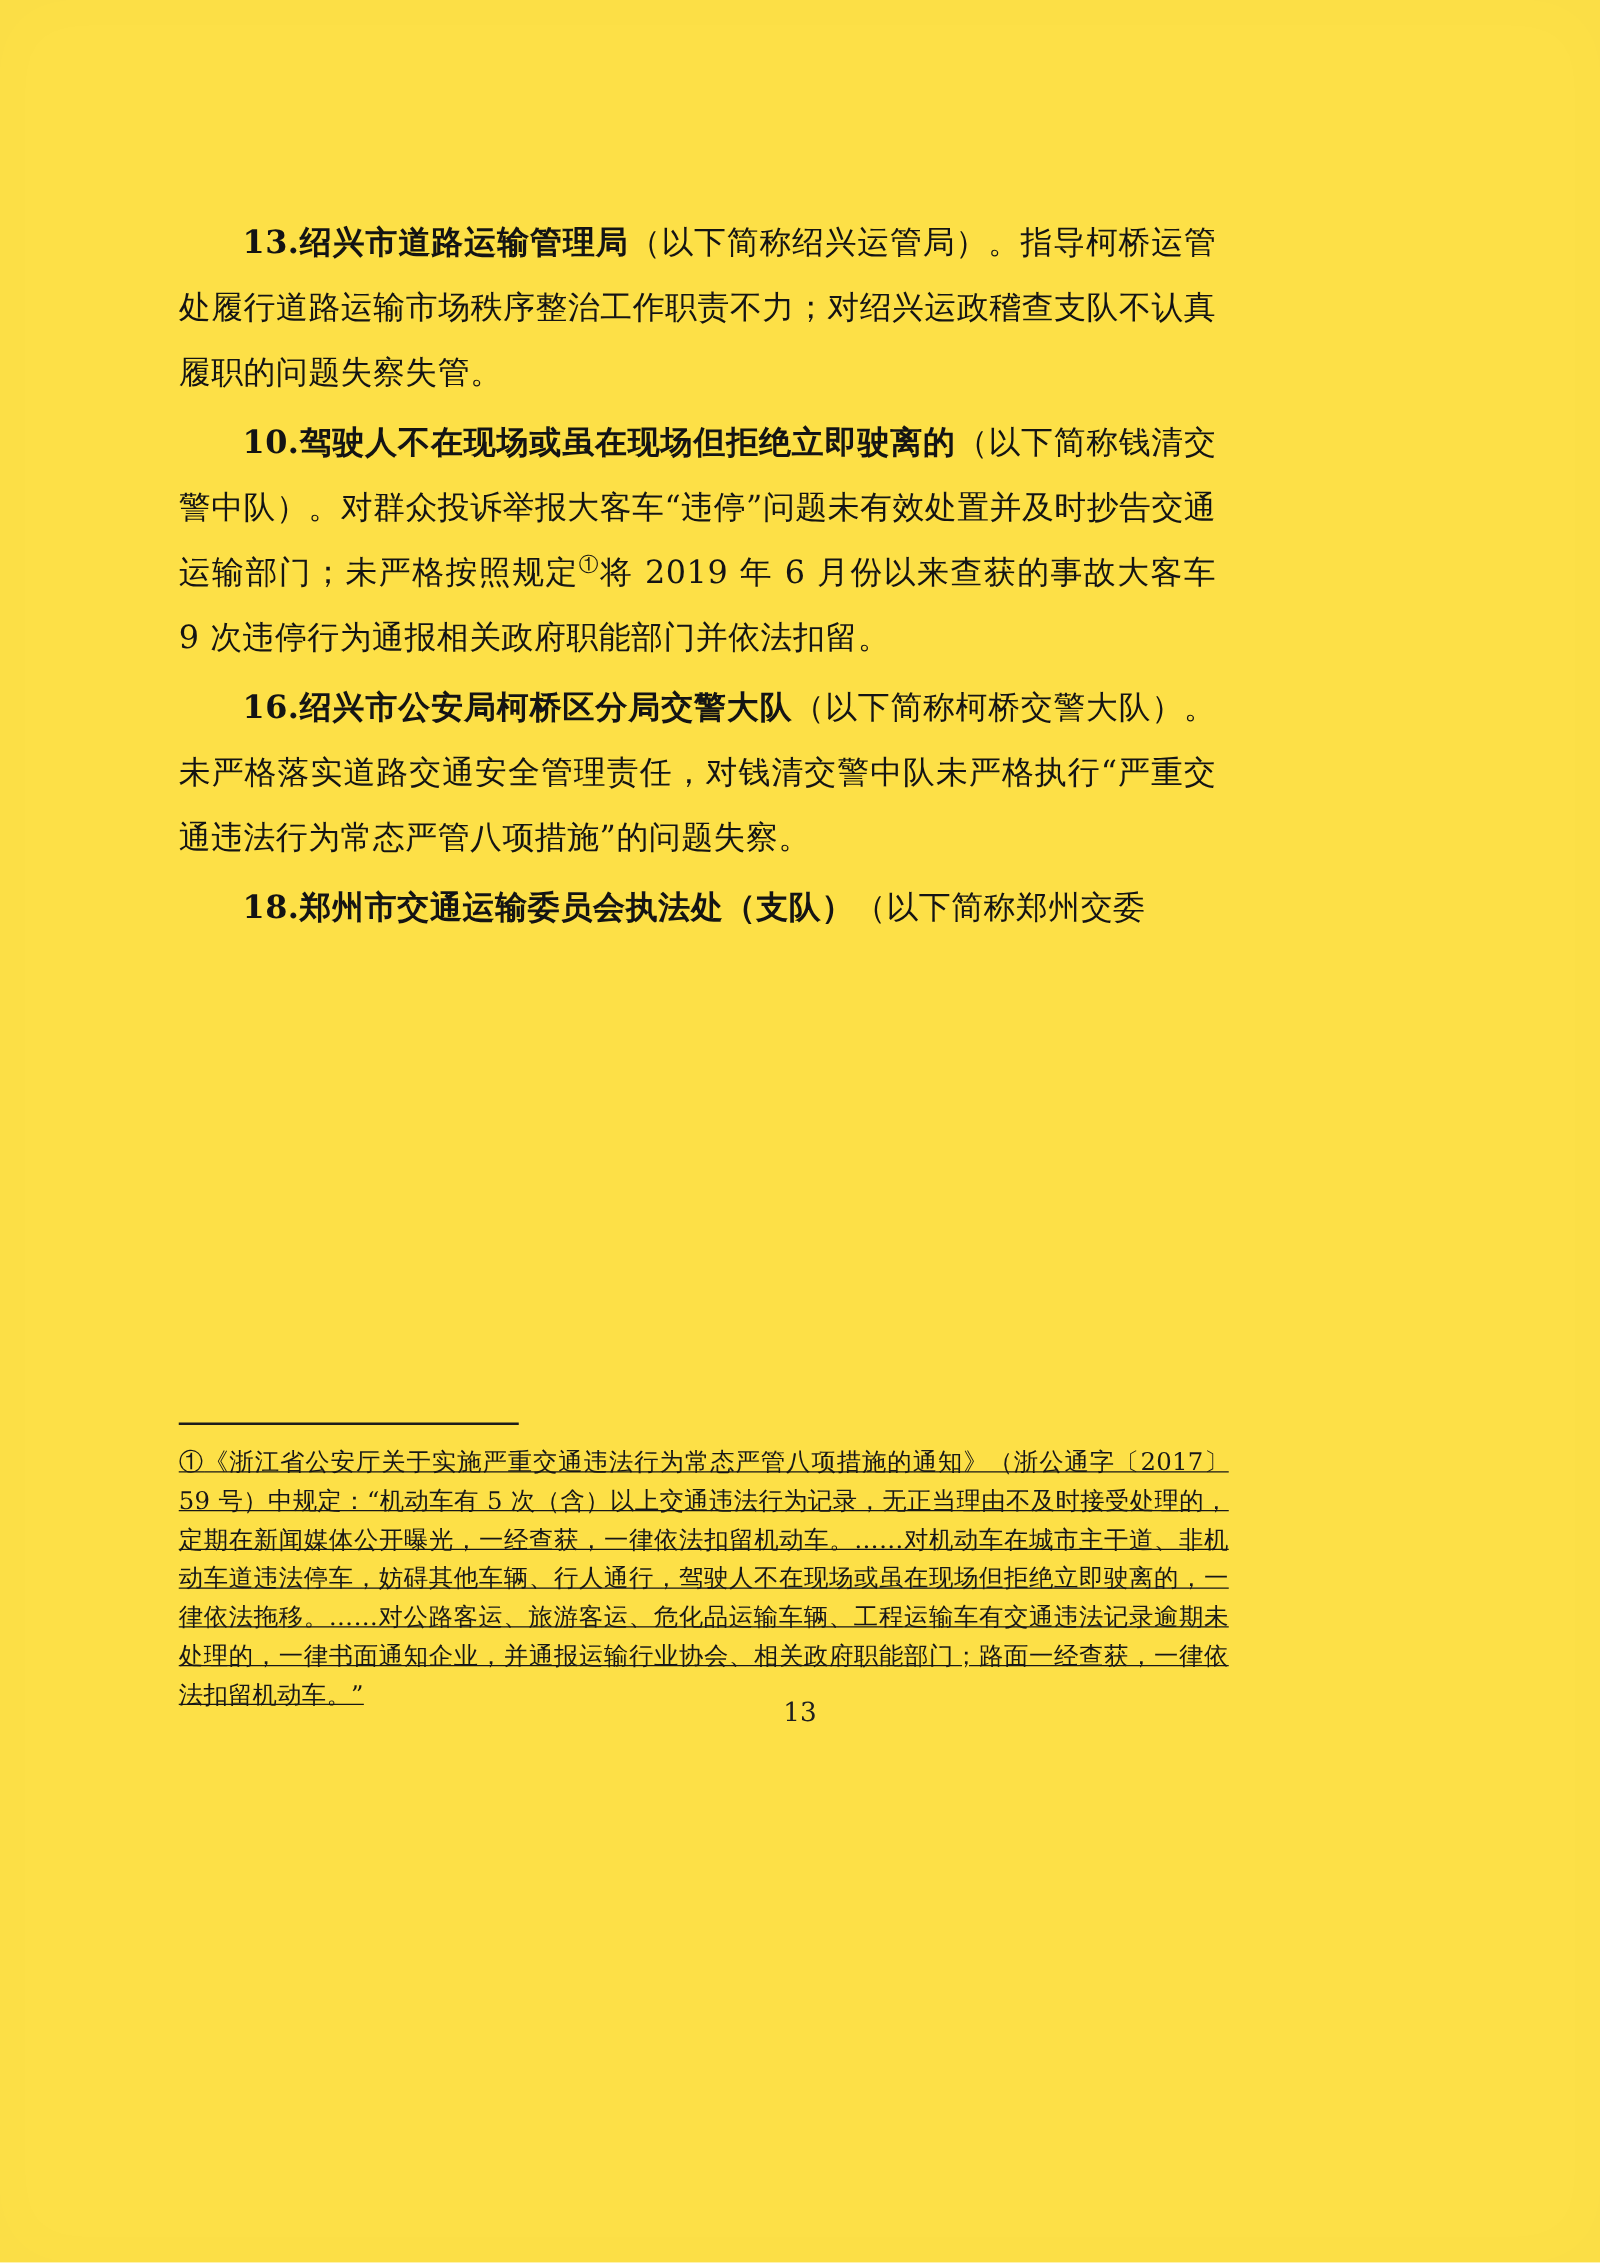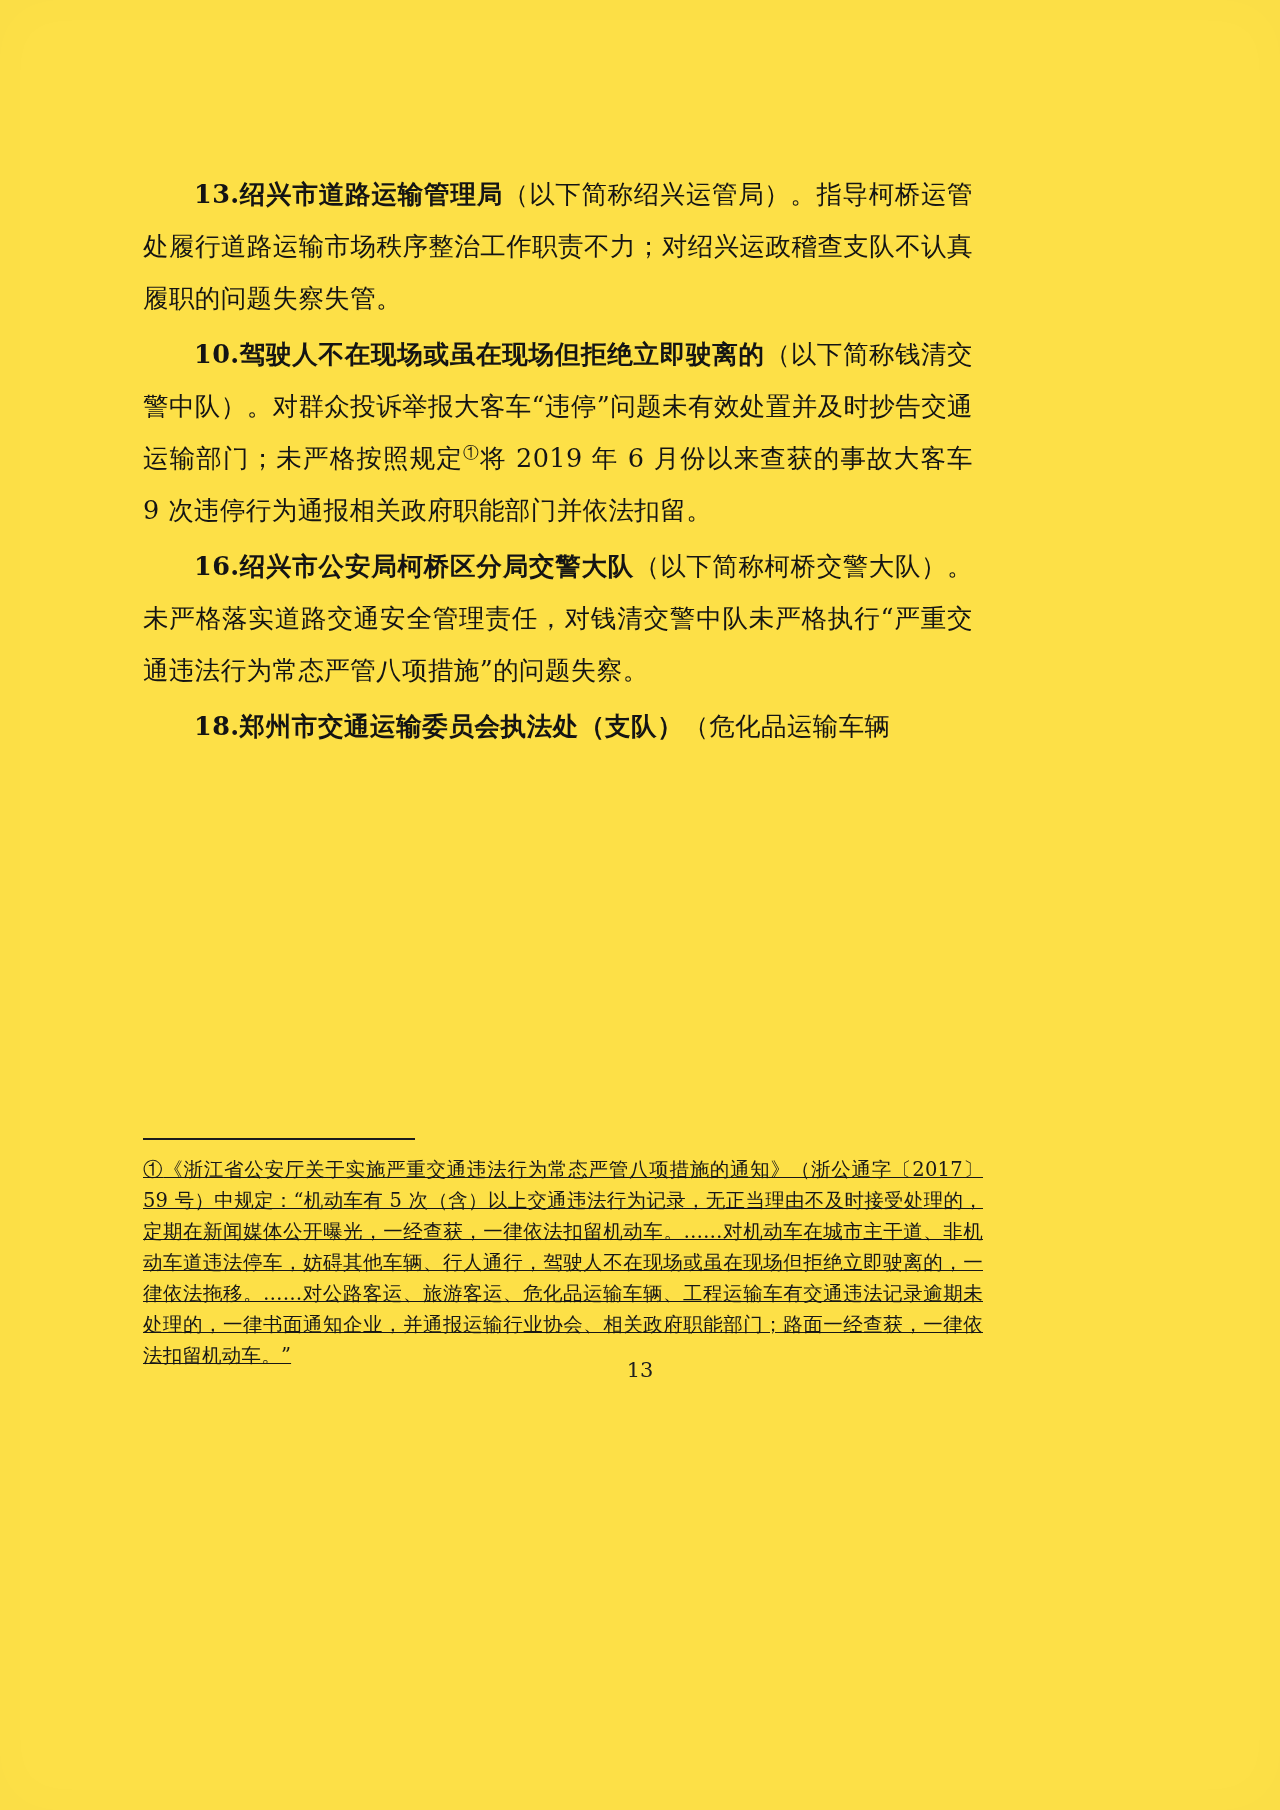--- a/index.html
+++ b/index.html
@@ -110,21 +110,21 @@
     <p class="para">
       <span class="num">10.</span><span class="lead">驾驶人不在现场或虽在现场但拒绝立即驶离的</span><span>（以下简称钱清交警中队）。对群众投诉举报大客车“违停”问题未有效处置并及时抄告交通运输部门；未严格按照规定</span><sup class="fnref">①</sup><span>将 2019 年 6 月份以来查获的事故大客车 9 次违停行为通报相关政府职能部门并依法扣留。</span>
     </p>
 
     <p class="para">
       <span class="num">16.</span><span class="lead">绍兴市公安局柯桥区分局交警大队</span><span>（以下简称柯桥交警大队）。未严格落实道路交通安全管理责任，对钱清交警中队未严格执行“严重交通违法行为常态严管八项措施”的问题失察。</span>
     </p>
 
 
     <p class="para">
-      <span class="num">18.</span><span class="lead">郑州市交通运输委员会执法处（支队）</span><span>（危化品运输车辆</span>
+      <span class="num">18.</span><span class="lead">郑州市交通运输委员会执法处（支队）</span><span>（以下简称郑州交委</span>
     </p>
 
   </div>
 
   <div class="footnote-area">
     <div class="fn-rule"></div>
     <div class="footnote">
       <span class="fn-marker">①</span><span>《浙江省公安厅关于实施严重交通违法行为常态严管八项措施的通知》（浙公通字〔2017〕59 号）中规定：“机动车有 5 次（含）以上交通违法行为记录，无正当理由不及时接受处理的，定期在新闻媒体公开曝光，一经查获，一律依法扣留机动车。……对机动车在城市主干道、非机动车道违法停车，妨碍其他车辆、行人通行，驾驶人不在现场或虽在现场但拒绝立即驶离的，一律依法拖移。……对公路客运、旅游客运、危化品运输车辆、工程运输车有交通违法记录逾期未处理的，一律书面通知企业，并通报运输行业协会、相关政府职能部门；路面一经查获，一律依法扣留机动车。”</span>
     </div>
   </div>

